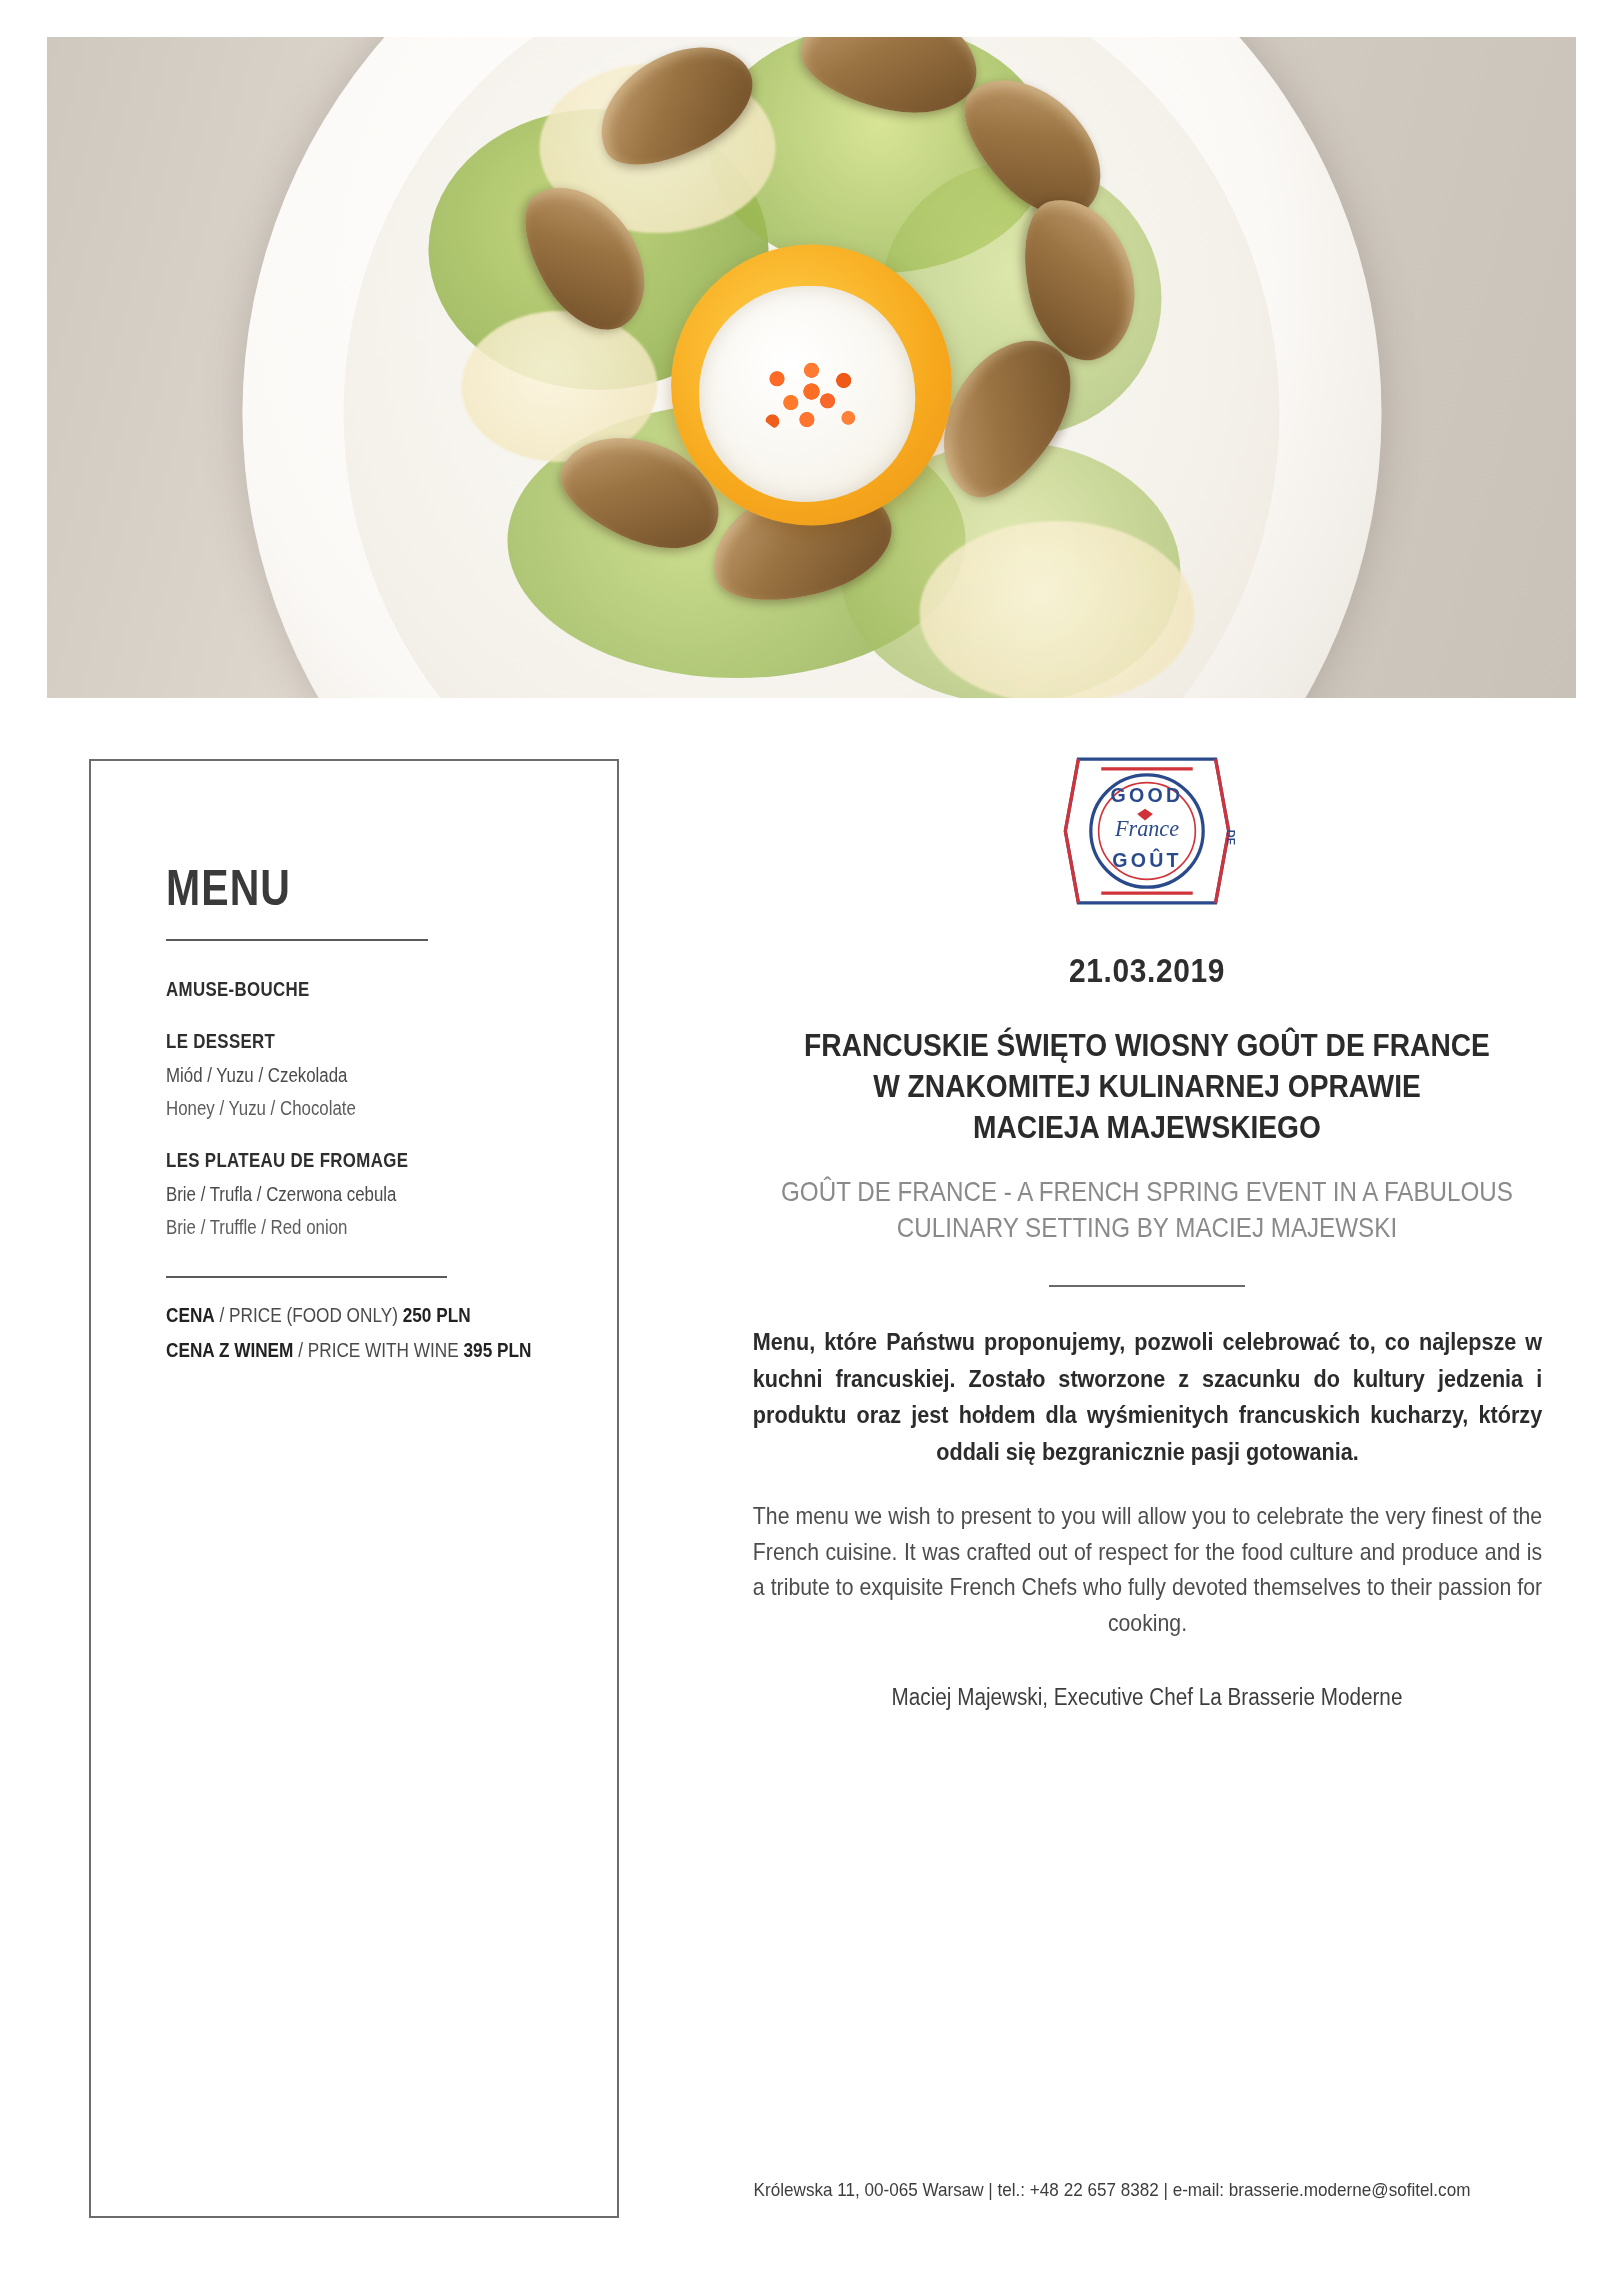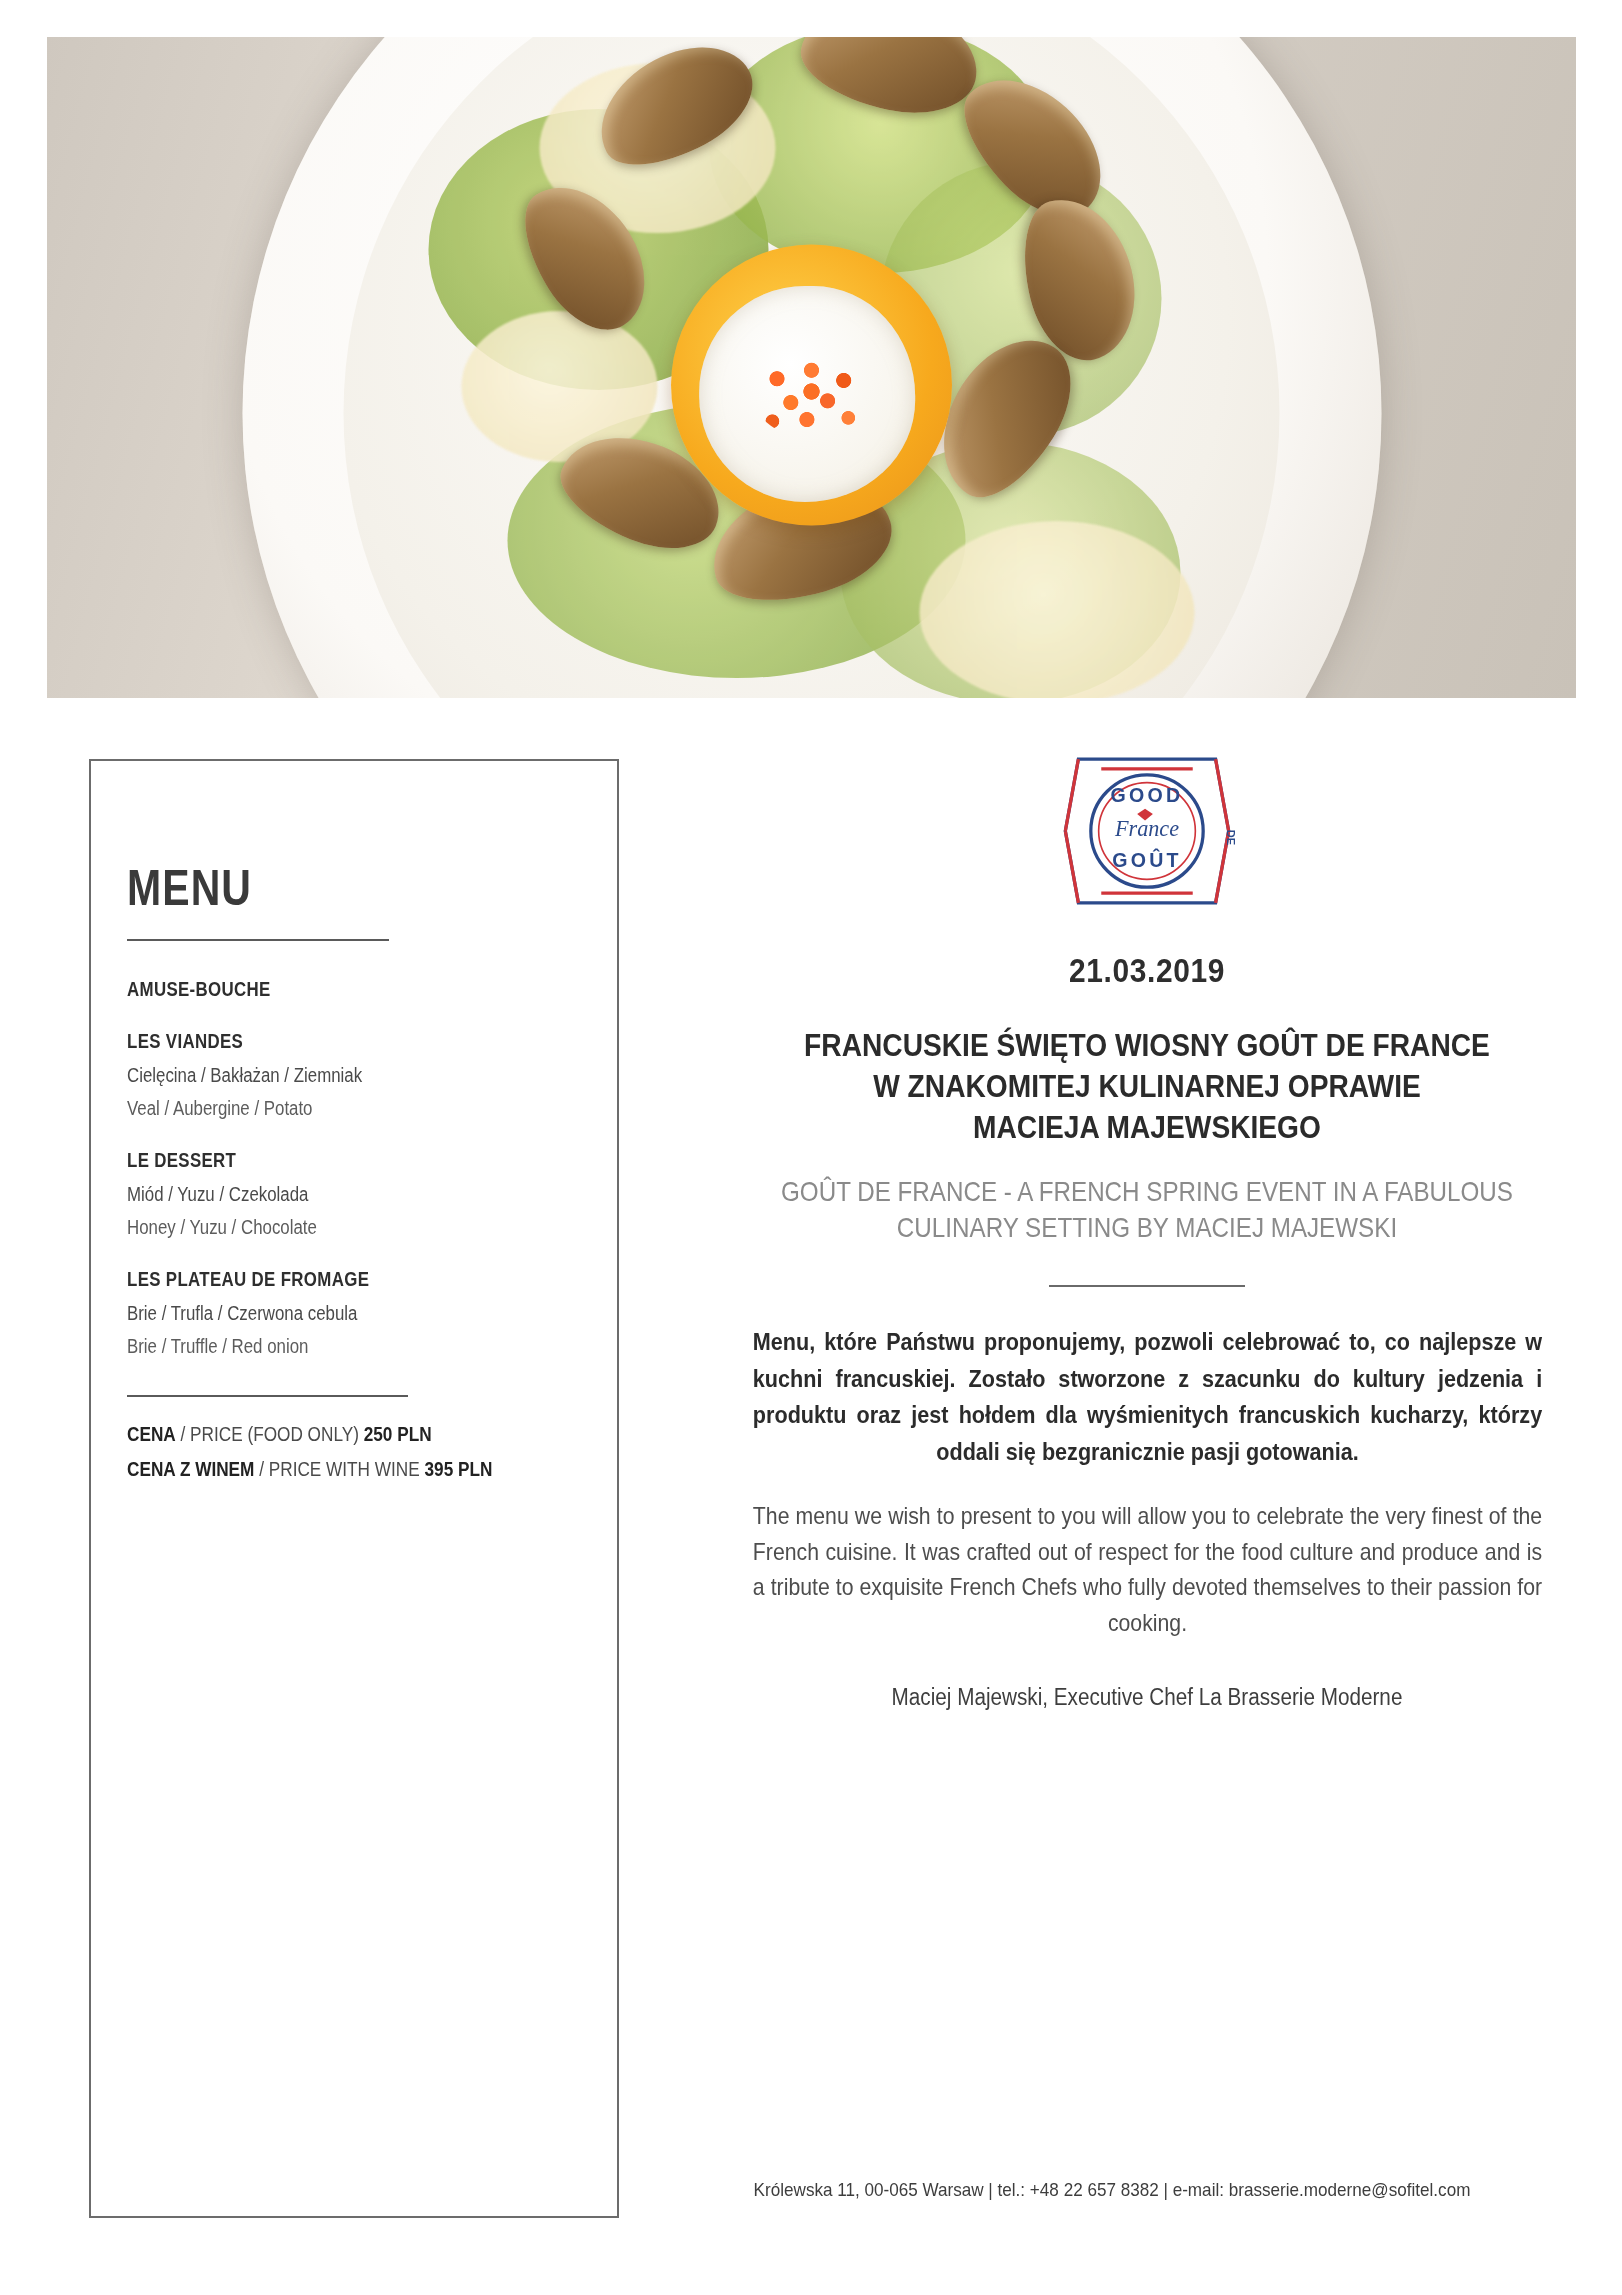--- a/index.html
+++ b/index.html
@@ -130,21 +130,21 @@
 
   
   .menu-panel {
     position: absolute;
     left: 89px;
     top: 759px;
     width: 530px;
     height: 1459px;
     border: 2px solid #6c6c6c;
     box-sizing: border-box;
-    padding: 98px 56px 0 36px;
+    padding: 98px 56px 0 75px;
   }
   .menu-title {
     font-family: "Liberation Sans", sans-serif;
     font-weight: bold;
     font-size: 50px;
     letter-spacing: 1.3px;
     color: #3a3a3a;
     margin: 0;
     transform: scaleX(.82);
     transform-origin: left center;
@@ -330,25 +330,20 @@
   <div class="menu-title">MENU</div>
   <div class="title-rule"></div>
 
   <div class="course">
     <div class="course-name">AMUSE-BOUCHE</div>
   </div>
 
 
 
 
-  <div class="course">
-    <div class="course-name">LES VIANDES</div>
-    <div class="course-pl">Cielęcina / Bakłażan / Ziemniak</div>
-    <div class="course-en">Veal / Aubergine / Potato</div>
-  </div>
 
   <div class="course">
     <div class="course-name">LE DESSERT</div>
     <div class="course-pl">Miód / Yuzu / Czekolada</div>
     <div class="course-en">Honey / Yuzu / Chocolate</div>
   </div>
 
   <div class="course">
     <div class="course-name">LES PLATEAU DE FROMAGE</div>
     <div class="course-pl">Brie / Trufla / Czerwona cebula</div>

